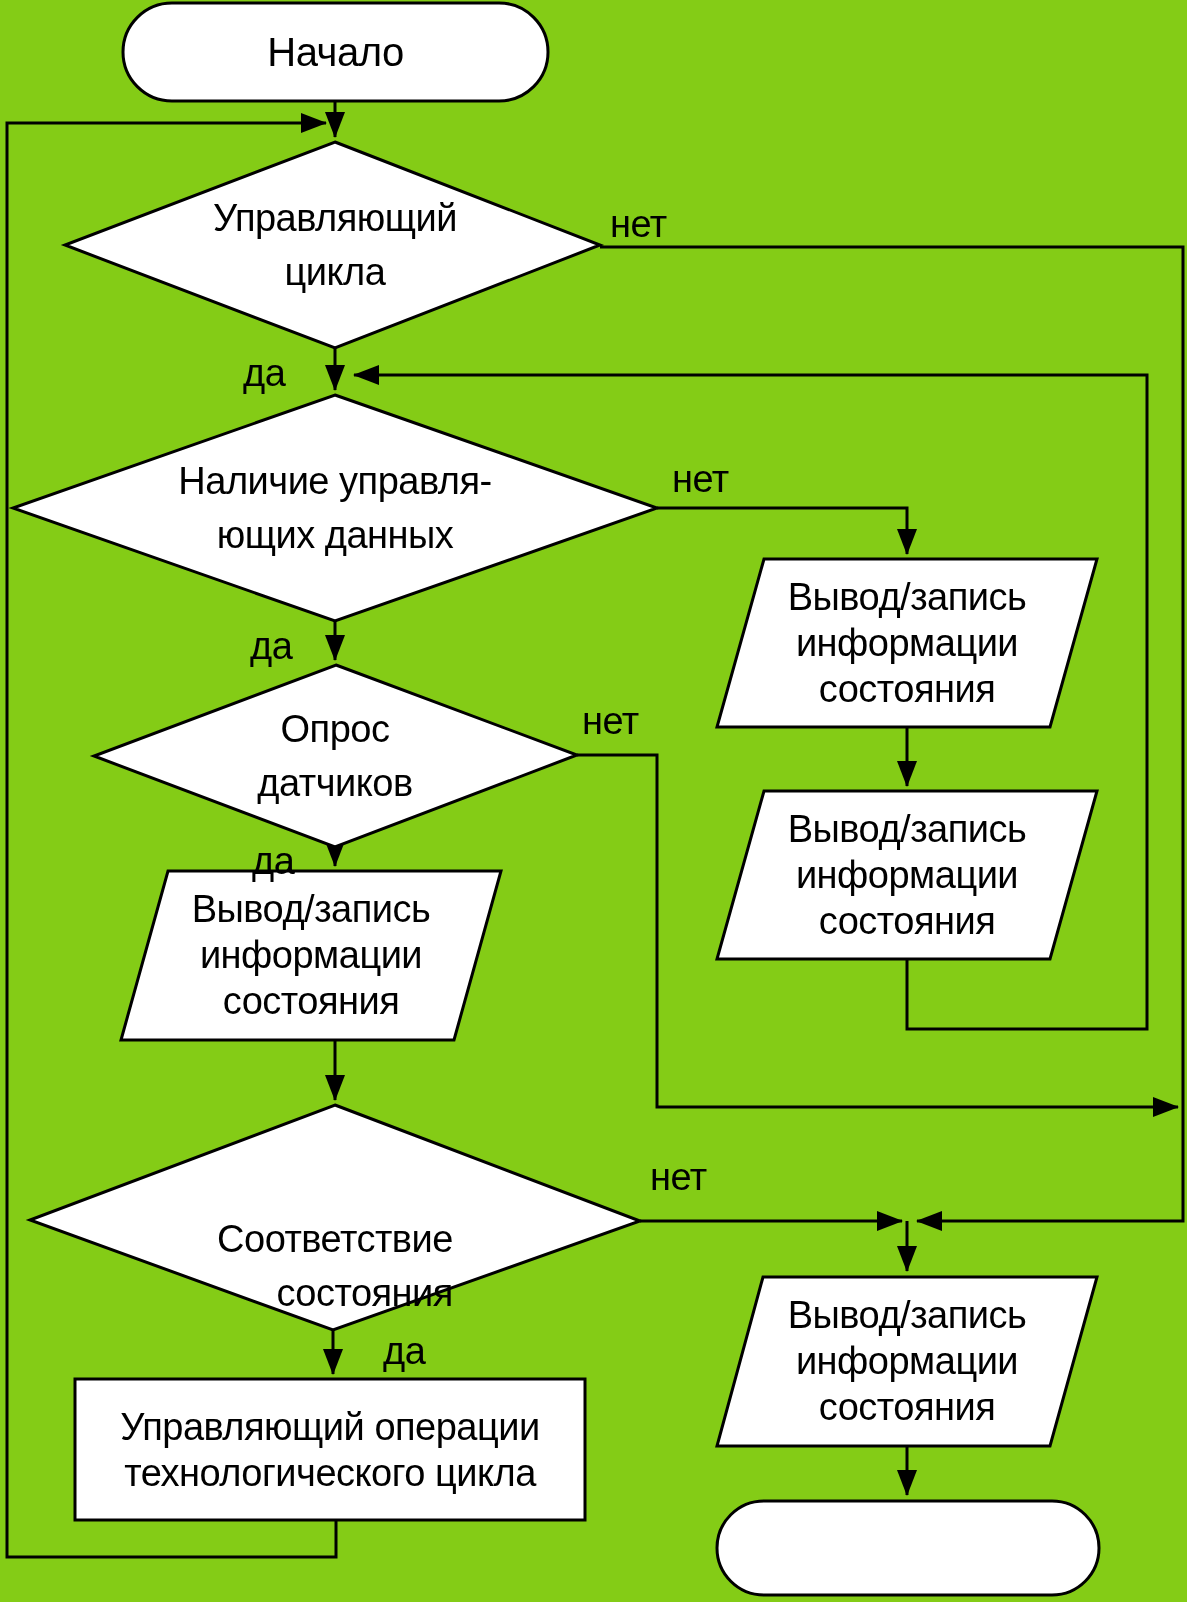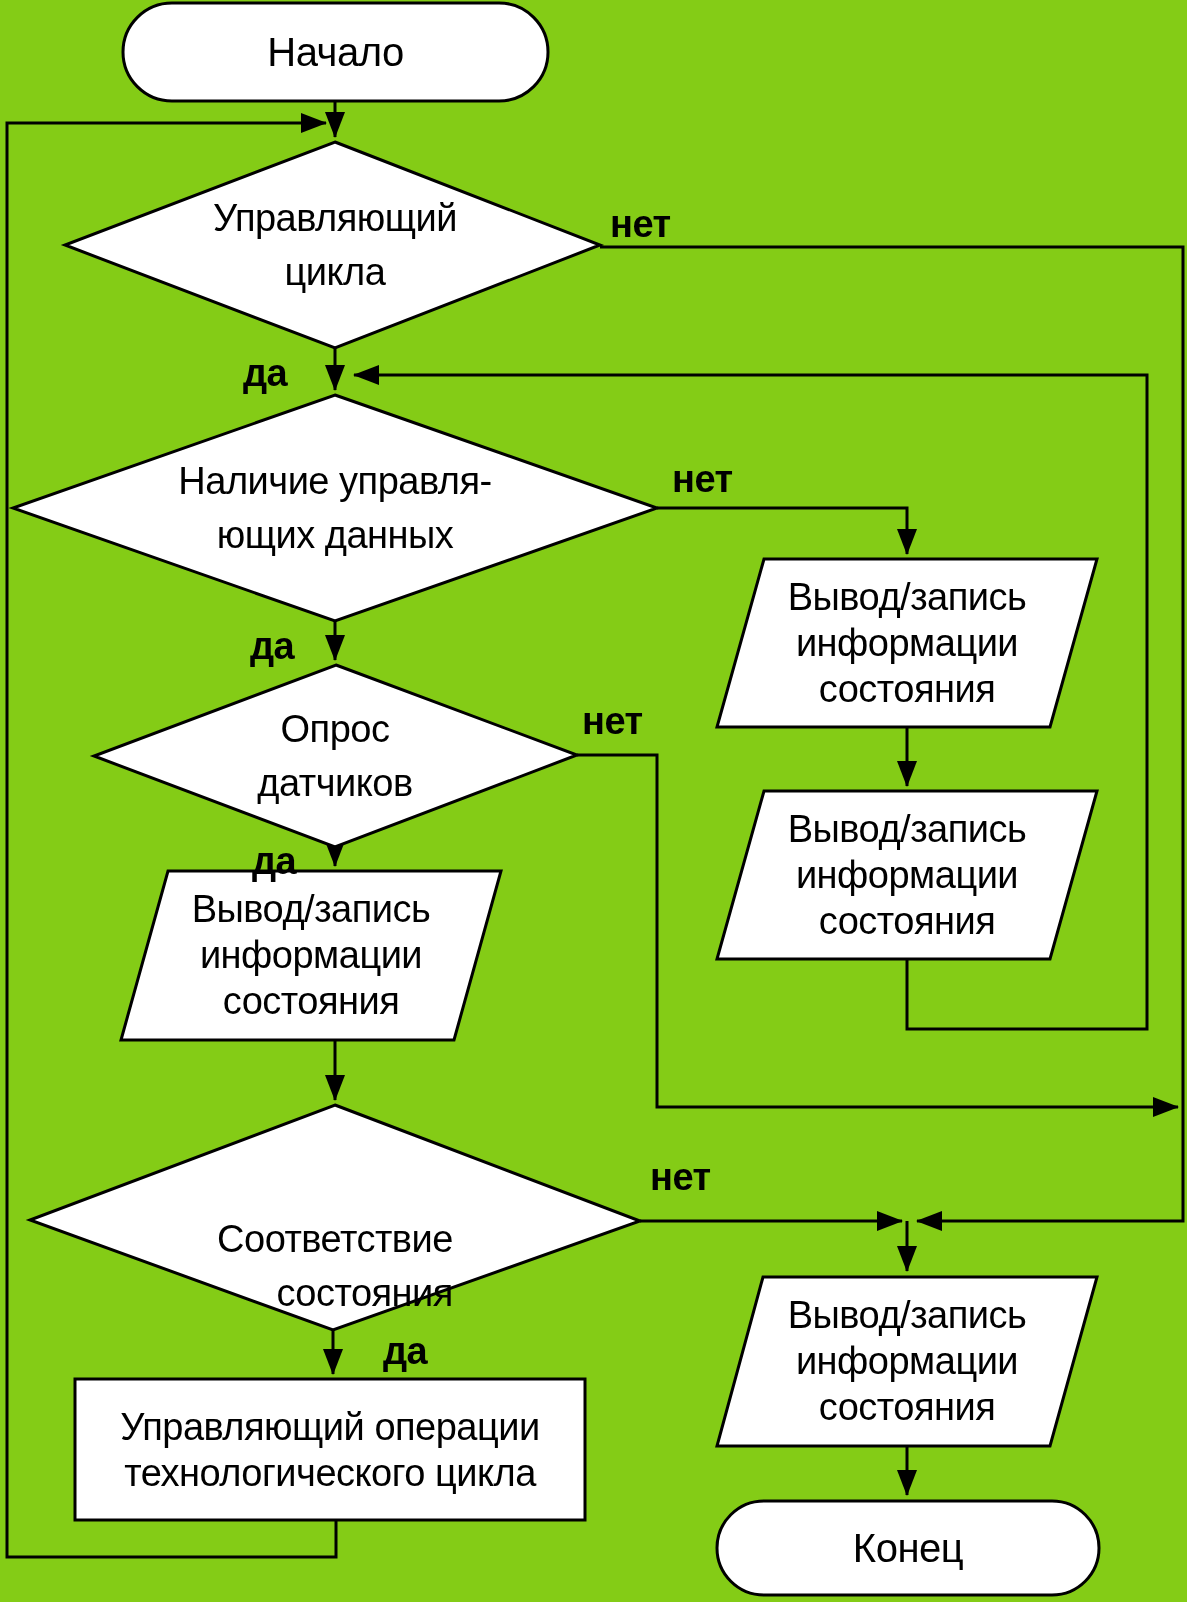--- a/index.html
+++ b/index.html
@@ -25,21 +25,20 @@
     line-height:46px;
     letter-spacing:-0.5px;
   }
   .label.diamond-text{line-height:54px;}
   .label.big{font-size:40px;}
   .edge-label{
     position:absolute;
     font-size:38px;
     letter-spacing:-0.5px;
     white-space:nowrap;
-    font-weight:bold;
   }
 </style>
 </head>
 <body>
 
 <div class="stage">
 
   <svg class="layer" viewBox="0 0 1187 1602">
     <defs>
       <marker id="arrow" markerWidth="30" markerHeight="24" refX="27" refY="12" orient="auto" markerUnits="userSpaceOnUse">
@@ -102,21 +101,20 @@
   <div class="label diamond-text" style="left:85px;top:1208px;width:500px;height:115px;text-align:right;">Соответствие
 состояния</div>
 
   <div class="label" style="left:75px;top:1379px;width:510px;height:141px;">Управляющий операции
 технологического цикла</div>
 
   <div class="label" style="left:717px;top:1286px;width:380px;height:150px;">Вывод/запись
 информации
 состояния</div>
 
-  <div class="label big" style="left:717px;top:1501px;width:382px;height:94px;">Конец</div>
 
   <span class="edge-label" style="left:243px;top:352px;">да</span>
   <span class="edge-label" style="left:610px;top:203px;">нет</span>
   <span class="edge-label" style="left:250px;top:625px;">да</span>
   <span class="edge-label" style="left:672px;top:458px;">нет</span>
   <span class="edge-label" style="left:252px;top:840px;">да</span>
   <span class="edge-label" style="left:582px;top:700px;">нет</span>
   <span class="edge-label" style="left:383px;top:1330px;">да</span>
   <span class="edge-label" style="left:650px;top:1156px;">нет</span>
 

